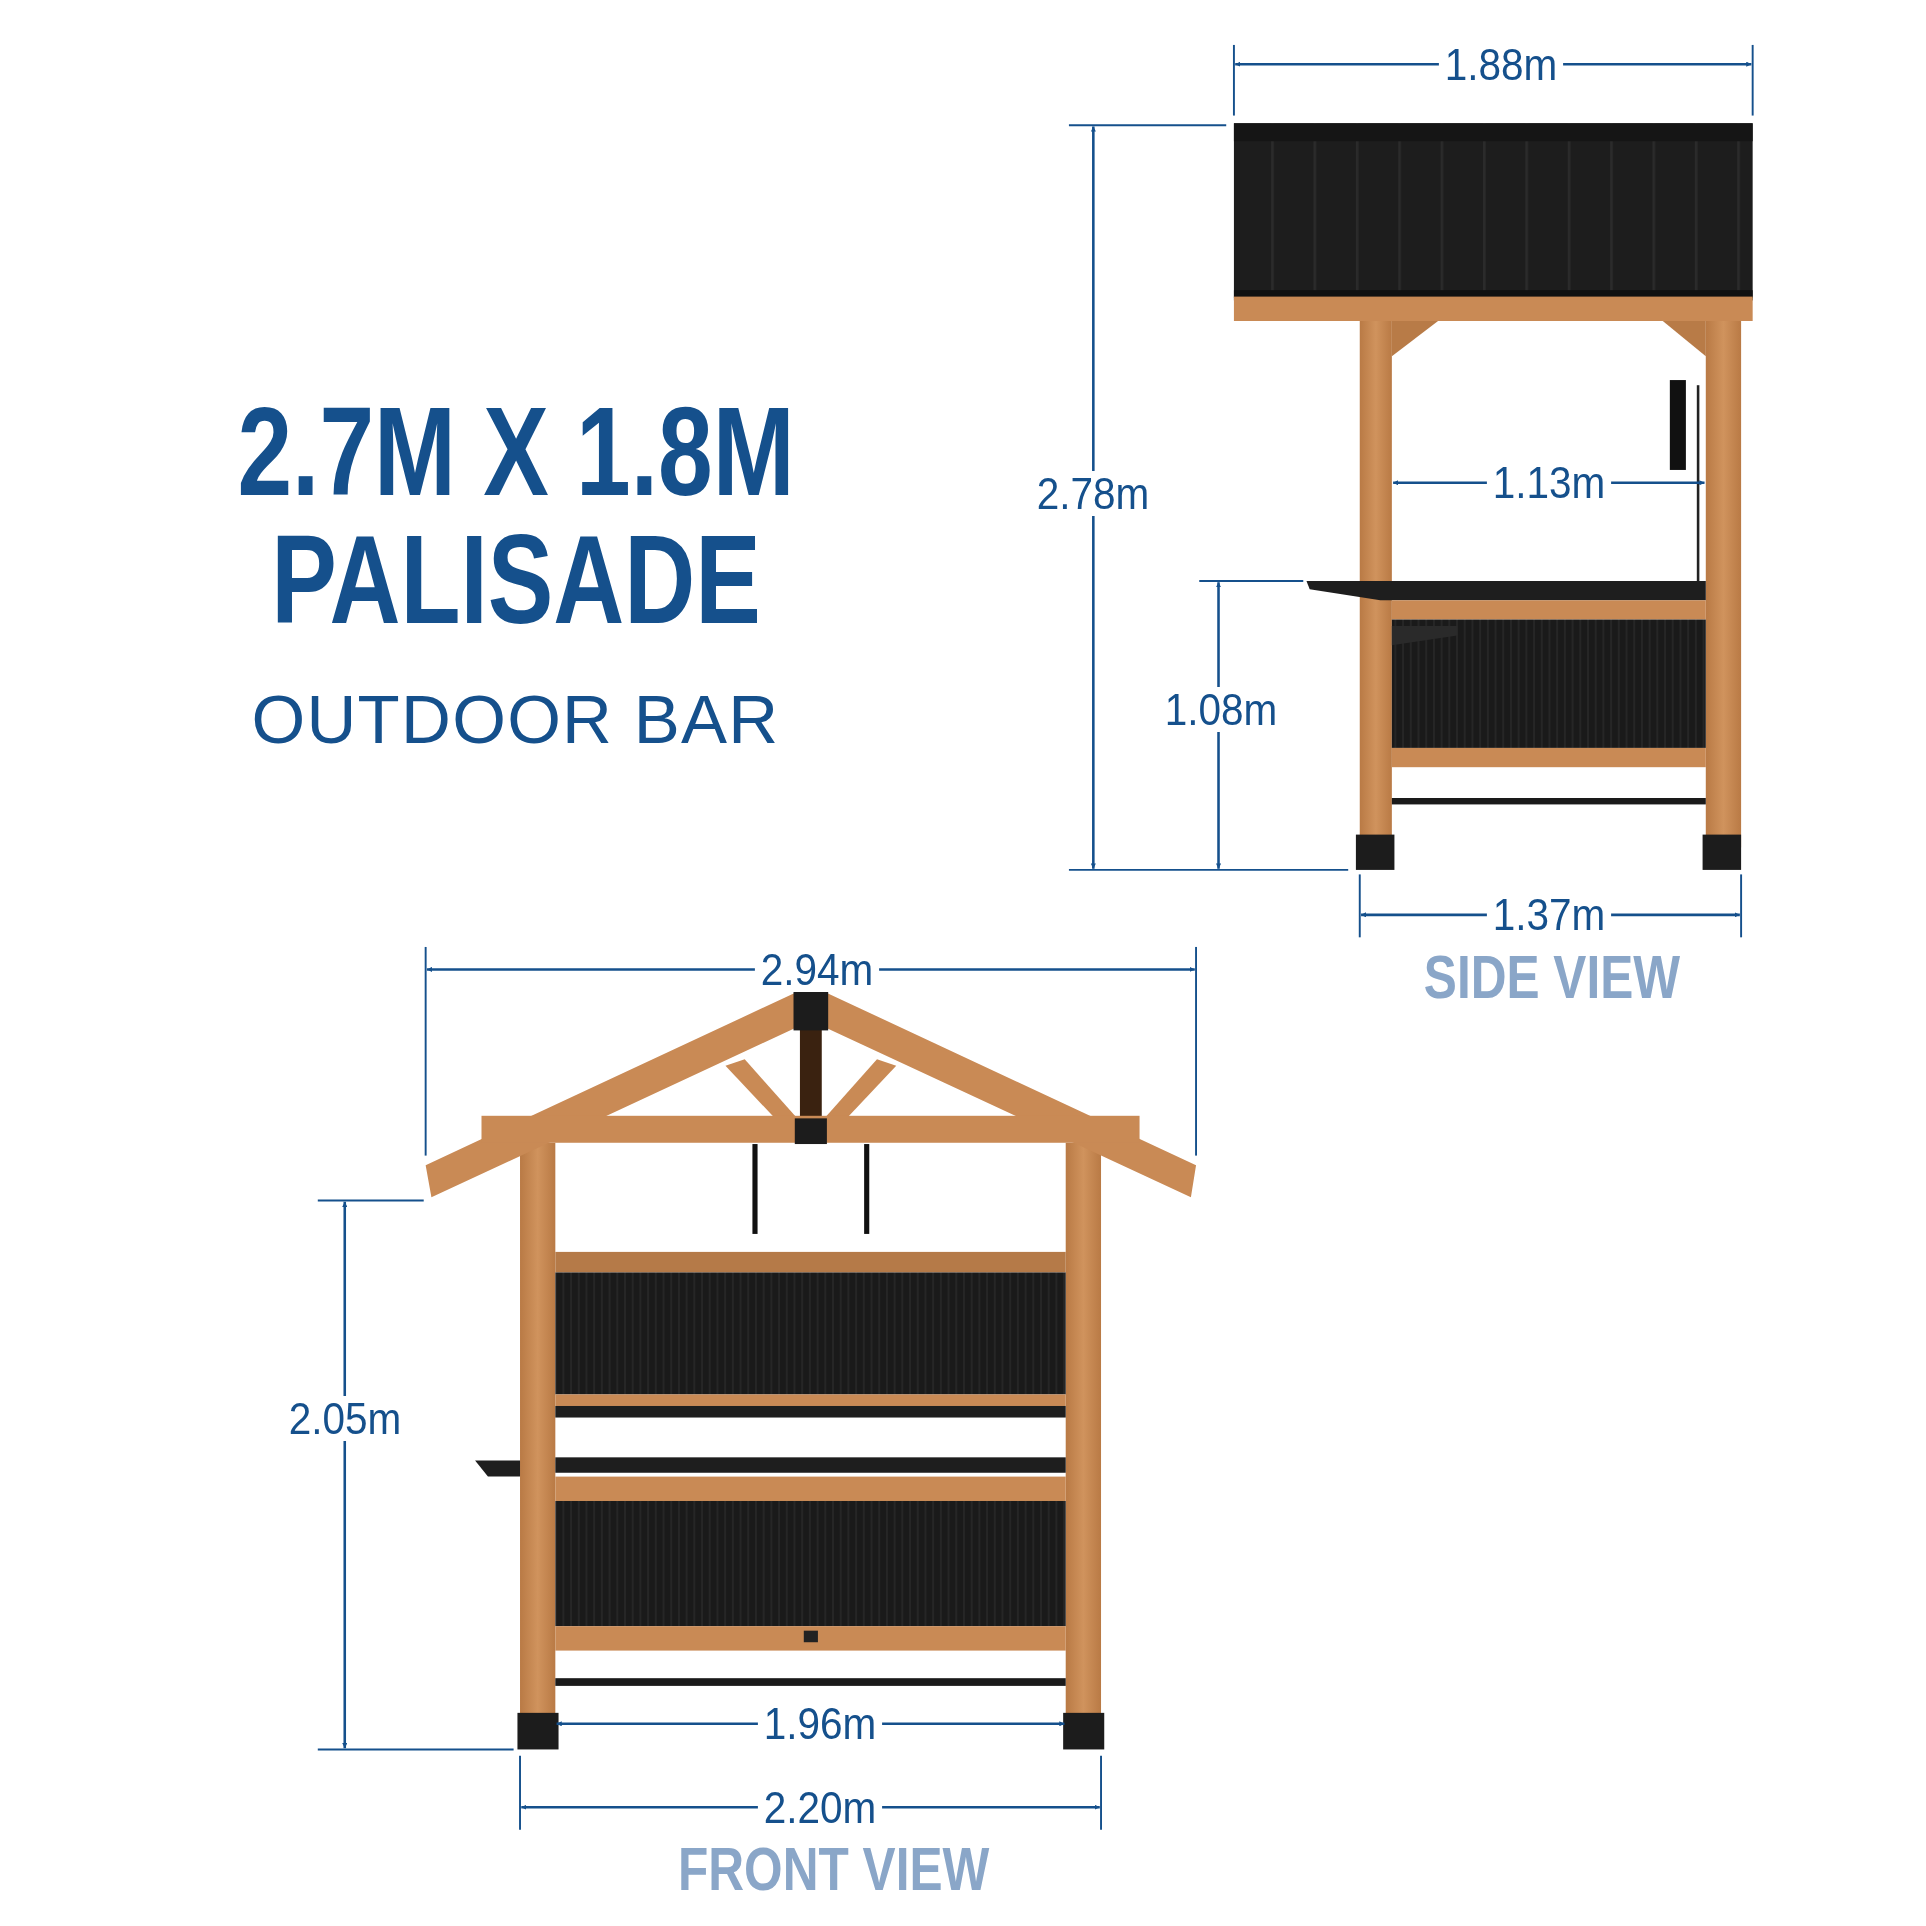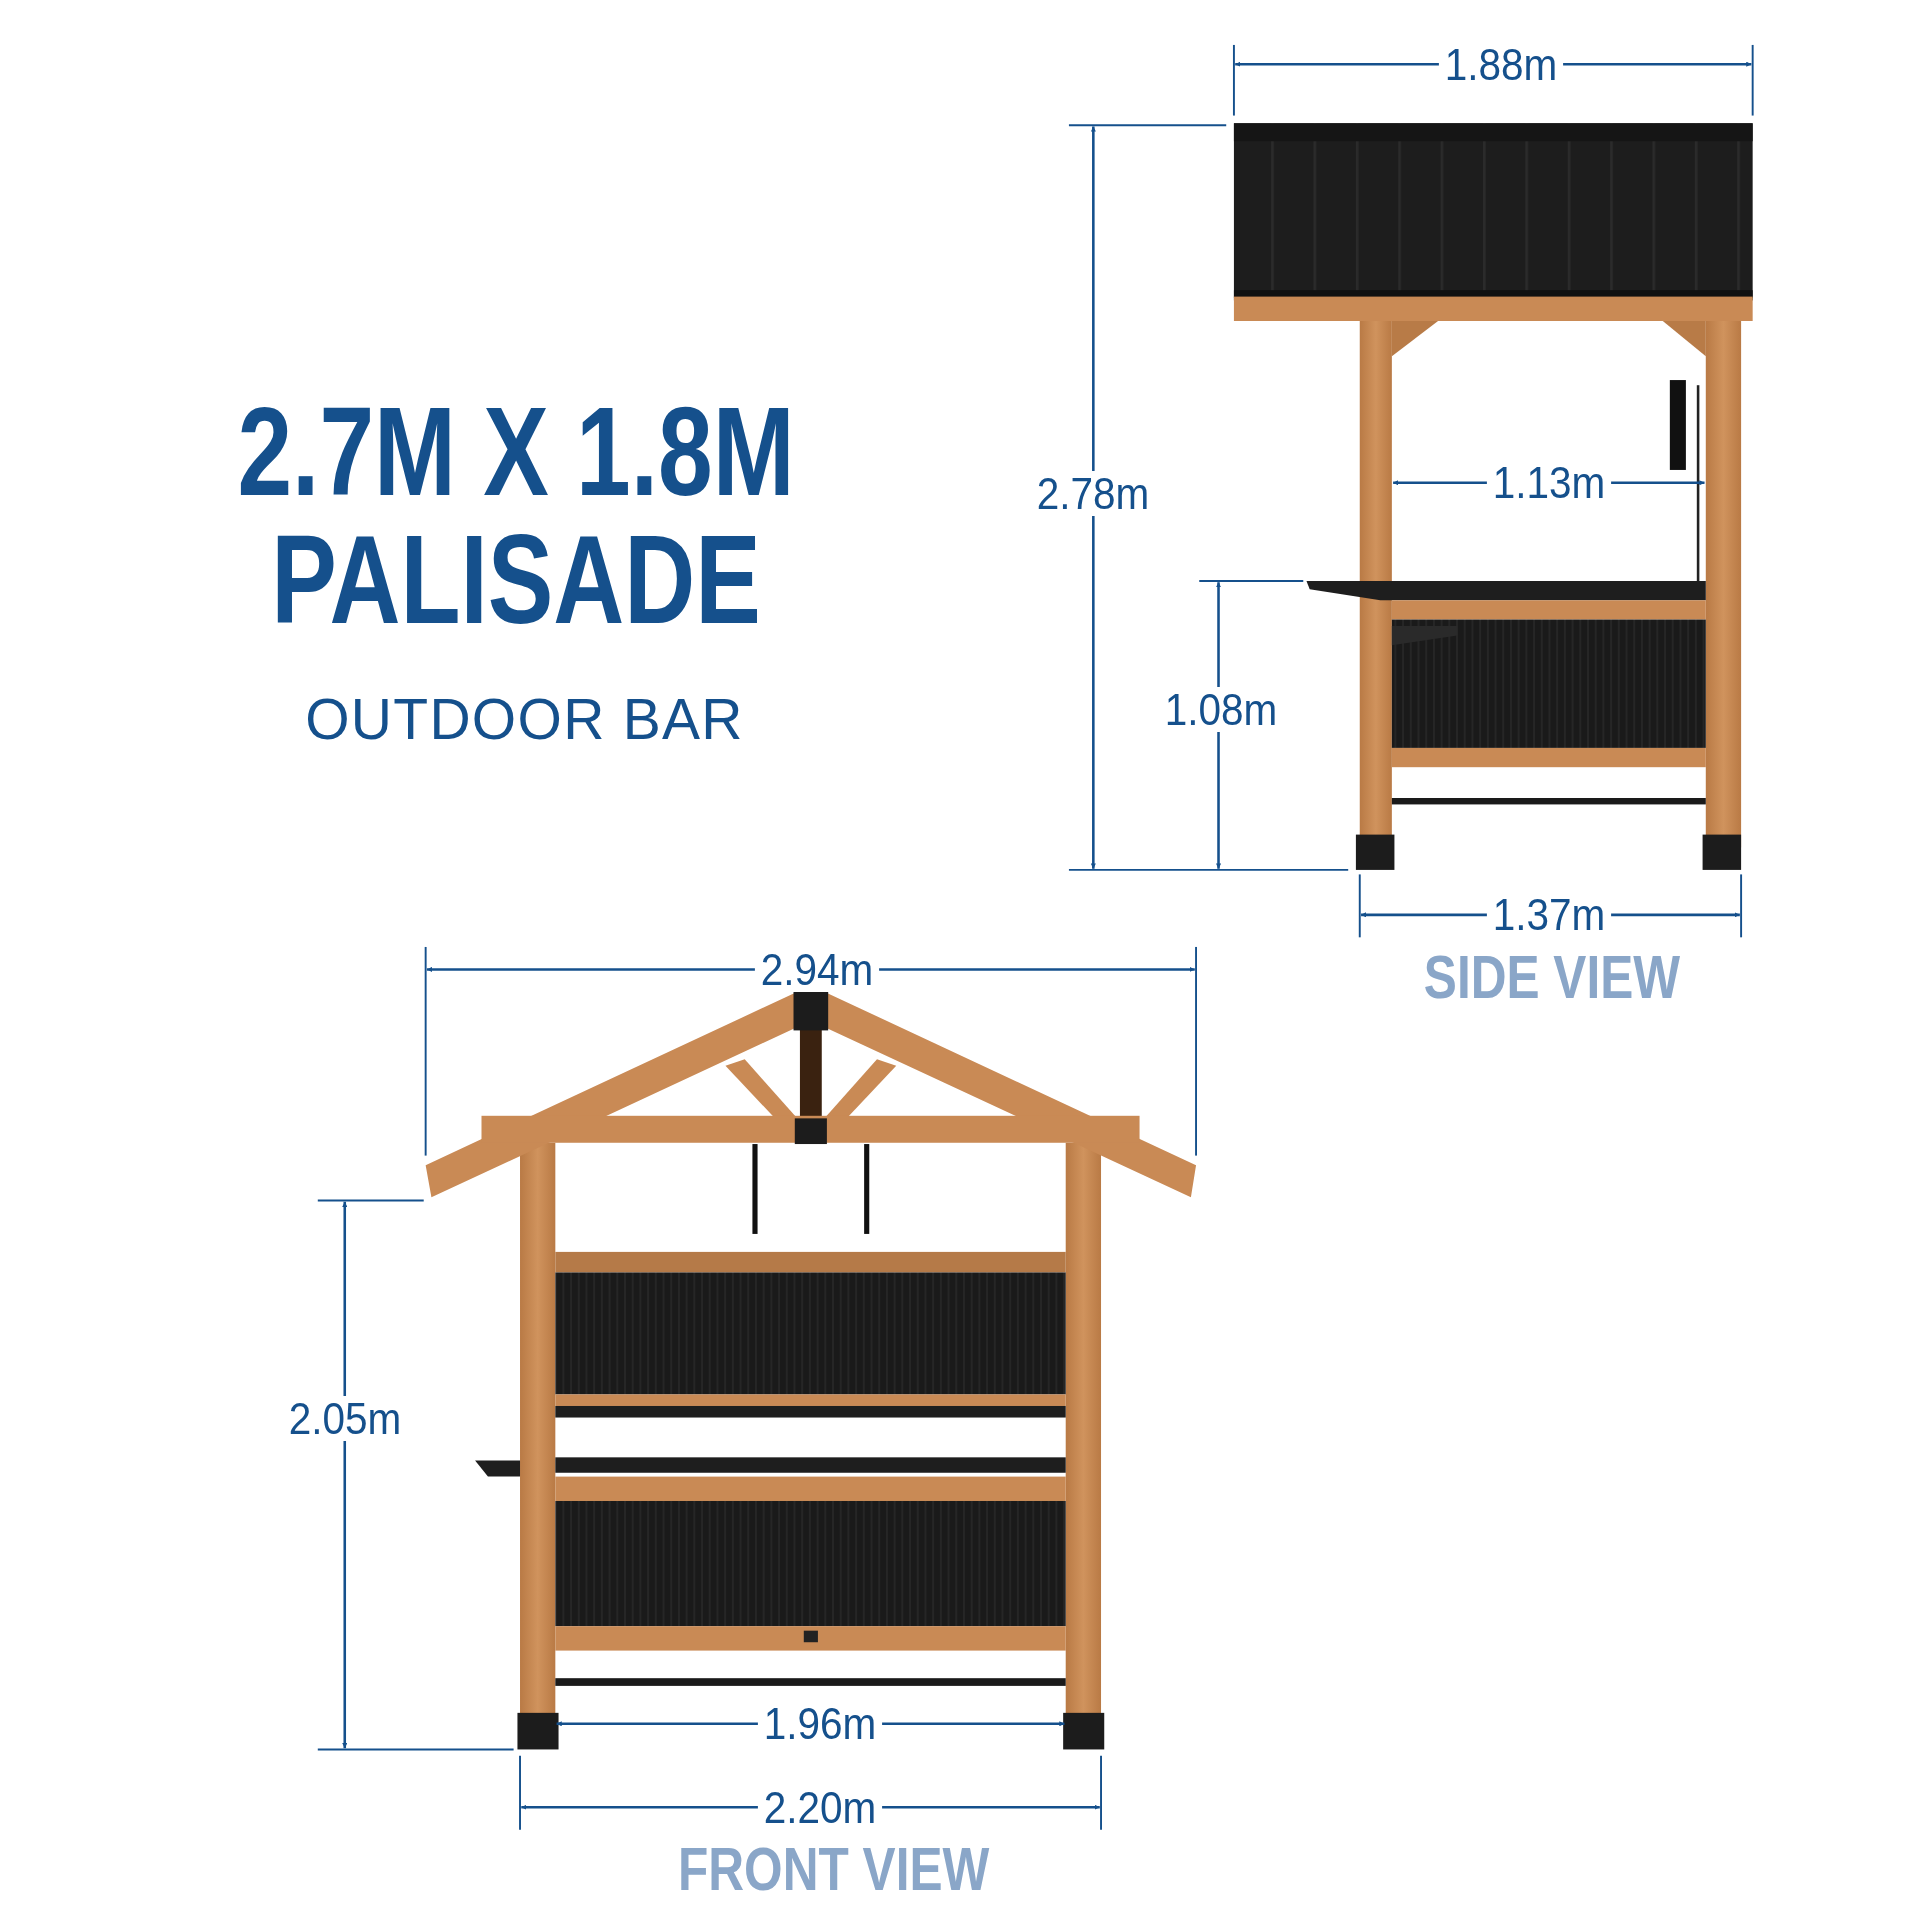--- a/index.html
+++ b/index.html
@@ -8,21 +8,21 @@
   .subtitle{position:absolute;color:#15508c;font-family:"Liberation Sans",sans-serif;white-space:nowrap;text-align:center;letter-spacing:1.3px;}
   .dim-label{position:absolute;color:#15508c;font-family:"Liberation Sans",sans-serif;font-size:45px;background:#fff;padding:0 6.4px;line-height:1;white-space:nowrap;transform:scaleX(0.9);}
   .view-label{position:absolute;color:#8aa6c8;font-family:"Liberation Sans",sans-serif;font-weight:700;font-size:62px;white-space:nowrap;transform:scaleX(0.8);transform-origin:center;}
   svg{position:absolute;left:0;top:0;}
 </style>
 </head>
 <body>
 
 <div class="title-line" style="left:137px;top:388px;width:758px;font-size:126px;line-height:128px;">2.7M X 1.8M</div>
 <div class="title-line" style="left:137px;top:516px;width:758px;font-size:126px;line-height:128px;">PALISADE</div>
-<div class="subtitle" style="left:210px;top:681px;width:629px;font-size:57px;line-height:77px;">OUTDOOR BAR</div>
+<div class="subtitle" style="left:201px;top:681px;width:629px;font-size:69px;line-height:77px;">OUTDOOR BAR</div>
 
 <svg width="1926" height="1926" viewBox="0 0 3000 3000">
   <defs>
     <marker id="arr" viewBox="0 0 10 10" refX="10" refY="5" markerWidth="8" markerHeight="8" orient="auto-start-reverse" markerUnits="userSpaceOnUse">
       <path d="M0,0 L10,5 L0,10 z" fill="#15508c"></path>
     </marker>
     <linearGradient id="wood" x1="0" x2="1" y1="0" y2="0">
       <stop offset="0" stop-color="#b97a45"></stop>
       <stop offset="0.5" stop-color="#d0935d"></stop>
       <stop offset="1" stop-color="#b97a45"></stop>

